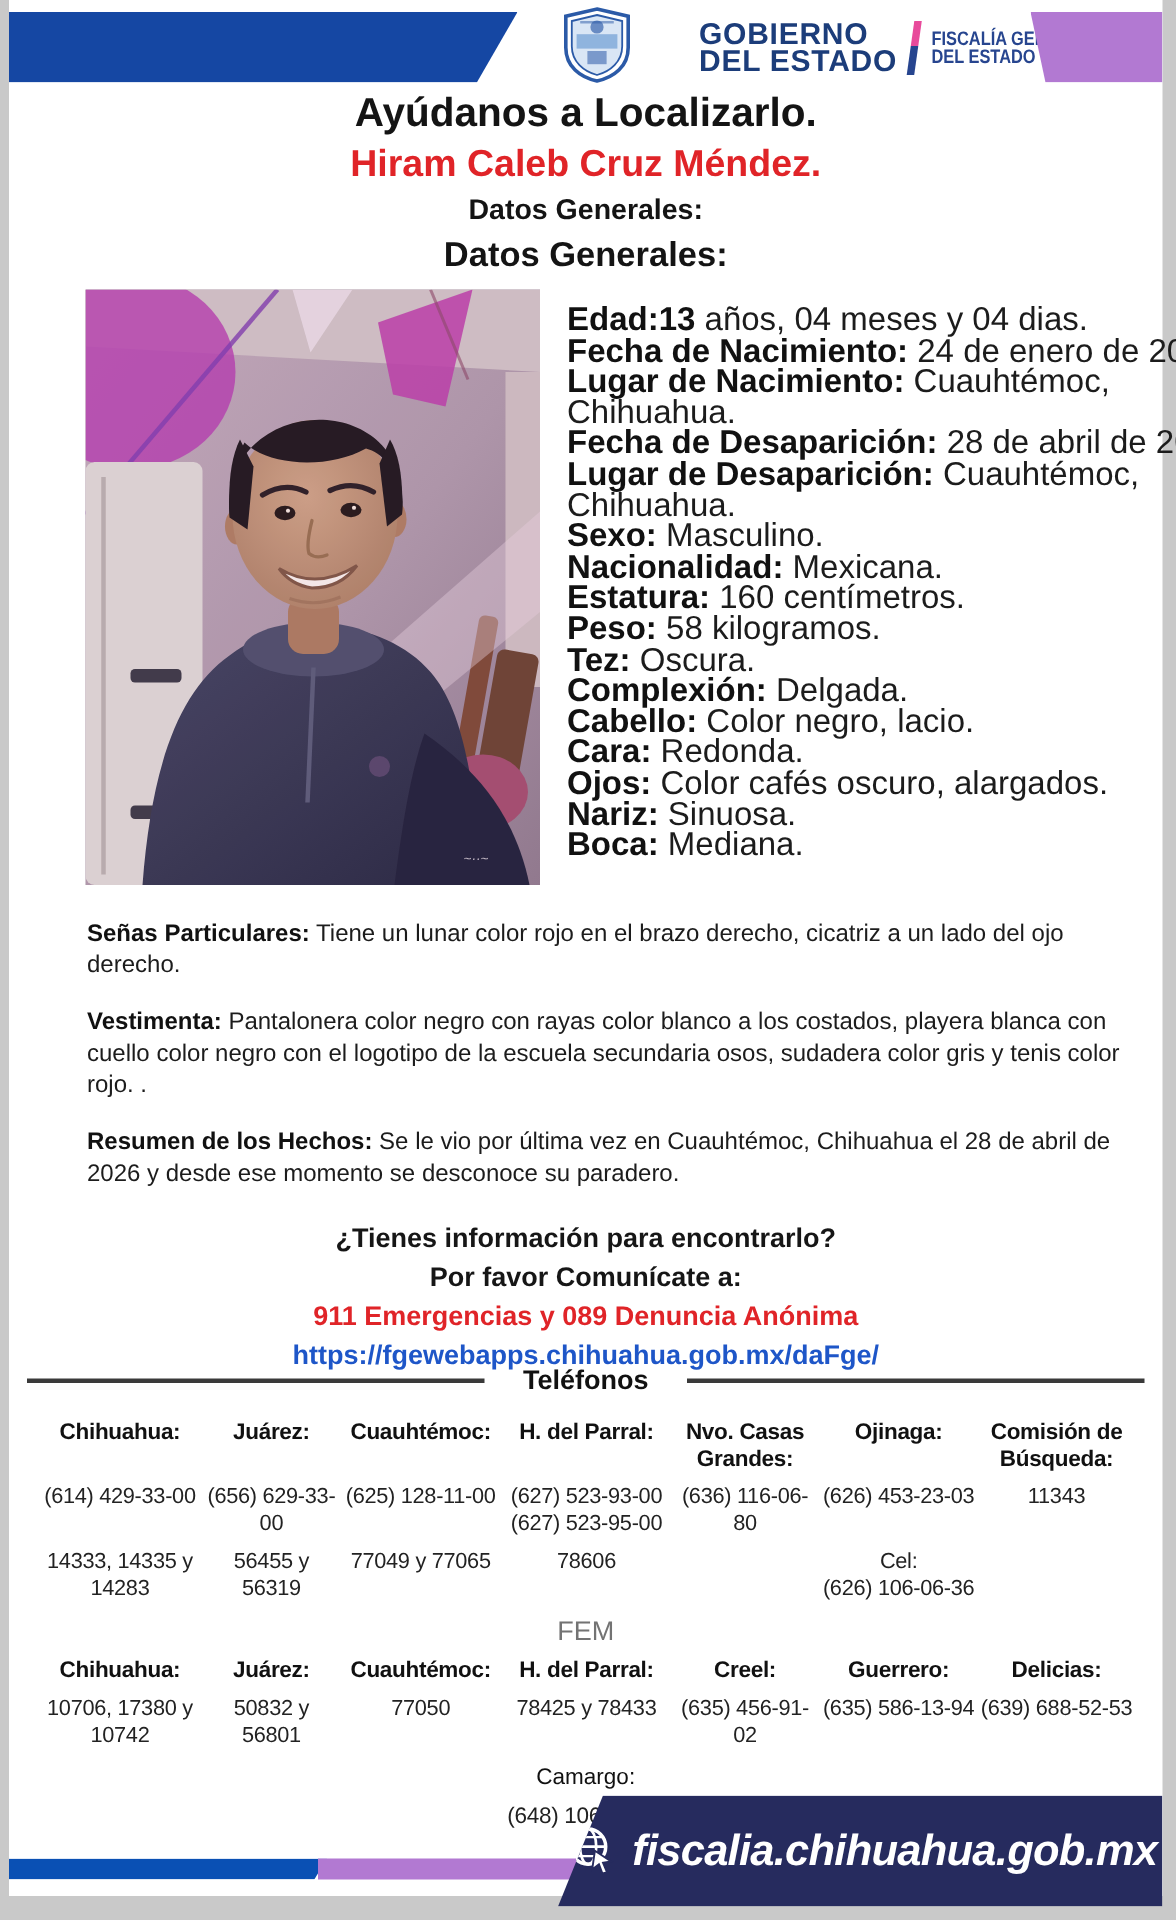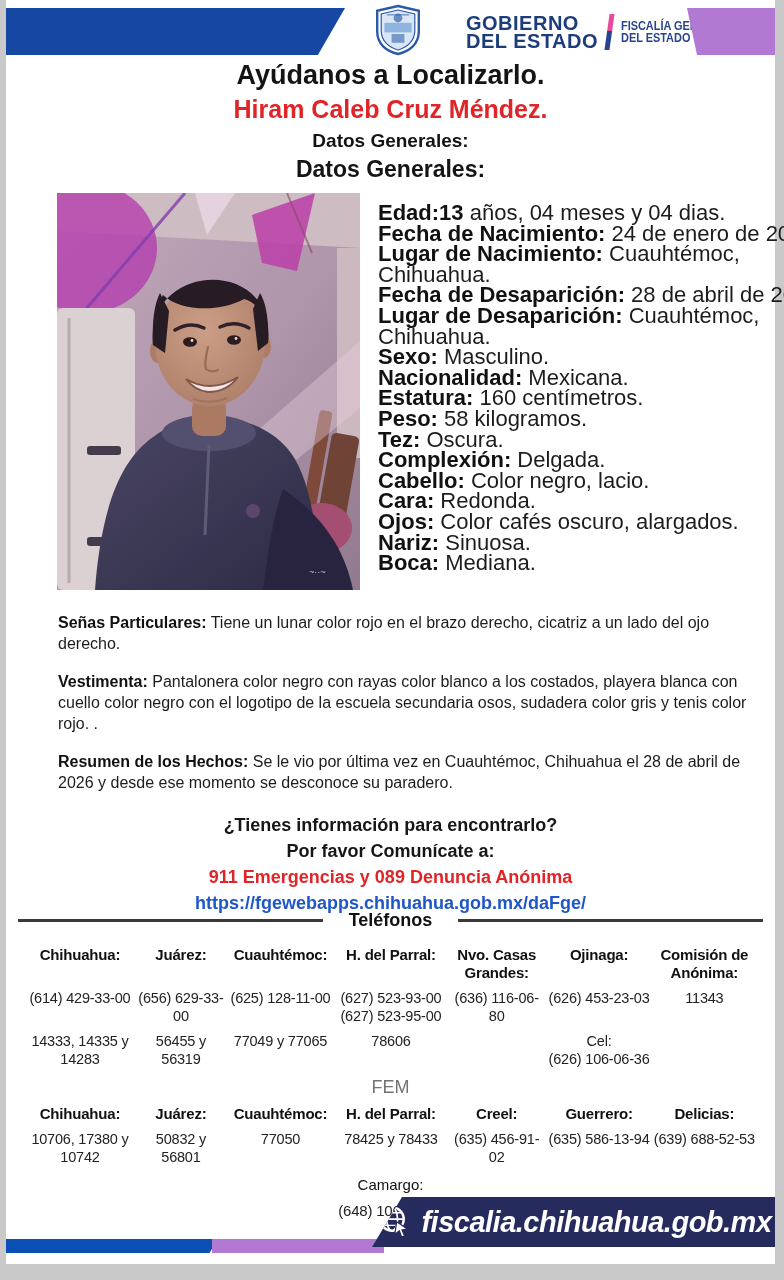--- a/index.html
+++ b/index.html
@@ -68,21 +68,21 @@
   .grid7{display:grid;grid-template-columns:1.13fr .9fr 1.1fr 1.13fr 1fr 1.06fr 1.06fr;column-gap:4px;padding:0 20px;}
   .cell{text-align:center;white-space:pre-line;font-size:14.5px;line-height:18px;letter-spacing:-.2px;}
   .th{font-weight:bold;font-size:15px;color:#111;}
   .tbl-head{margin-top:15px;}
   .tbl-row{margin-top:7px;}
   .fem-title{margin-top:9px;text-align:center;font-weight:normal;font-size:18px;color:#737373;}
   .camargo{margin-top:10px;text-align:center;font-weight:normal;font-size:15px;color:#111;}
   .camargo-num{margin-top:9px;text-align:center;font-size:15px;letter-spacing:-.2px;}
   
   .foot-navy{
-    position:absolute;left:366px;top:1197px;width:403px;height:50px;
+    position:absolute;left:366px;top:1197px;width:403px;height:74px;
     background:var(--navy,#262b5e);
     clip-path:polygon(30px 0,100% 0,100% 100%,0 100%);
     display:flex;align-items:center;justify-content:center;gap:10px;
   }
   .foot-site{color:#fff;font-weight:bold;font-style:italic;font-size:29px;letter-spacing:-.5px;}
   .foot-blue{
     position:absolute;left:0;top:1239px;width:212px;height:14px;
     background:#0a50b4;clip-path:polygon(0 0,100% 0,96% 100%,0 100%);
   }
   .foot-purple{
@@ -248,21 +248,21 @@
     <div class="grid7 tbl-head">
 
     <div class="cell th">Chihuahua:</div>
         <div class="cell th">Juárez:</div>
         <div class="cell th">Cuauhtémoc:</div>
         <div class="cell th">H. del Parral:</div>
         <div class="cell th">Nvo. Casas
 Grandes:</div>
         <div class="cell th">Ojinaga:</div>
         <div class="cell th">Comisión de
-Anónima:</div>
+Búsqueda:</div>
       </div>
     <div class="grid7 tbl-row">
 
     <div class="cell">(614) 429-33-00</div>
         <div class="cell">(656) 629-33-00</div>
         <div class="cell">(625) 128-11-00</div>
         <div class="cell">(627) 523-93-00
 (627) 523-95-00</div>
         <div class="cell">(636) 116-06-80</div>
         <div class="cell">(626) 453-23-03</div>

